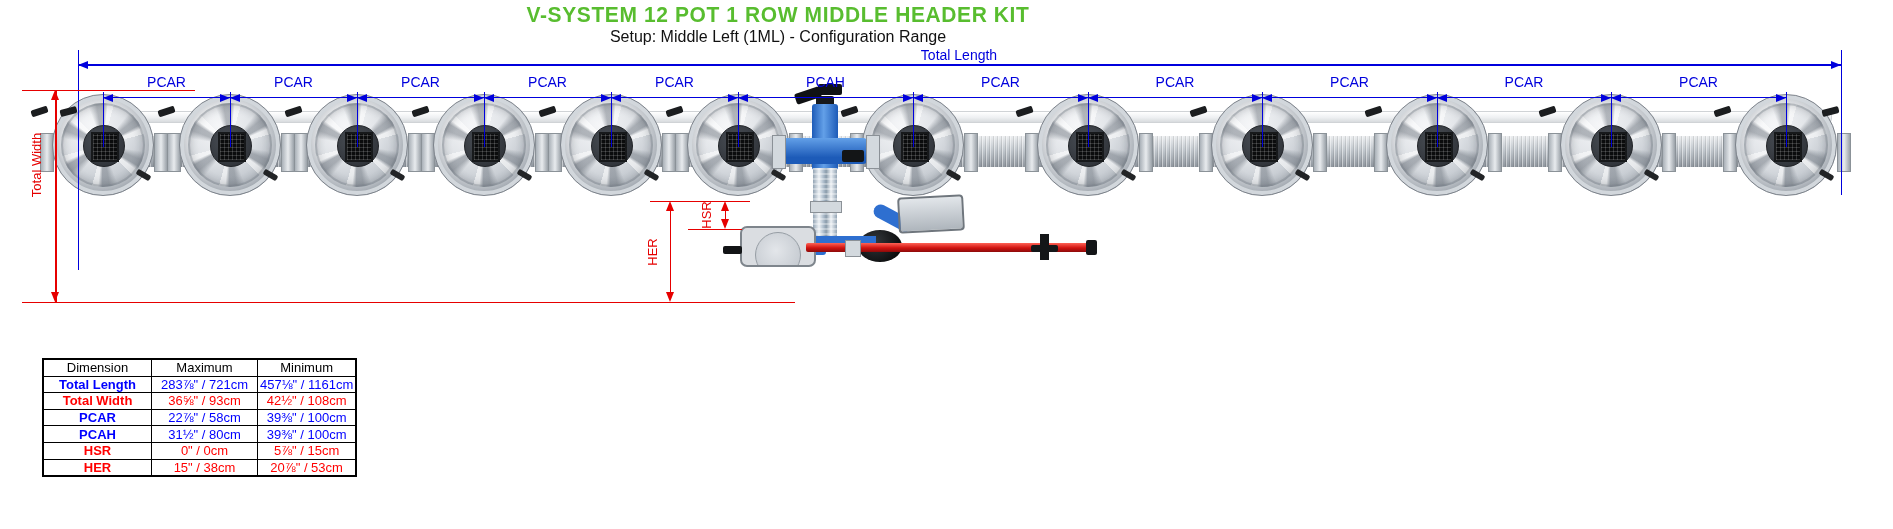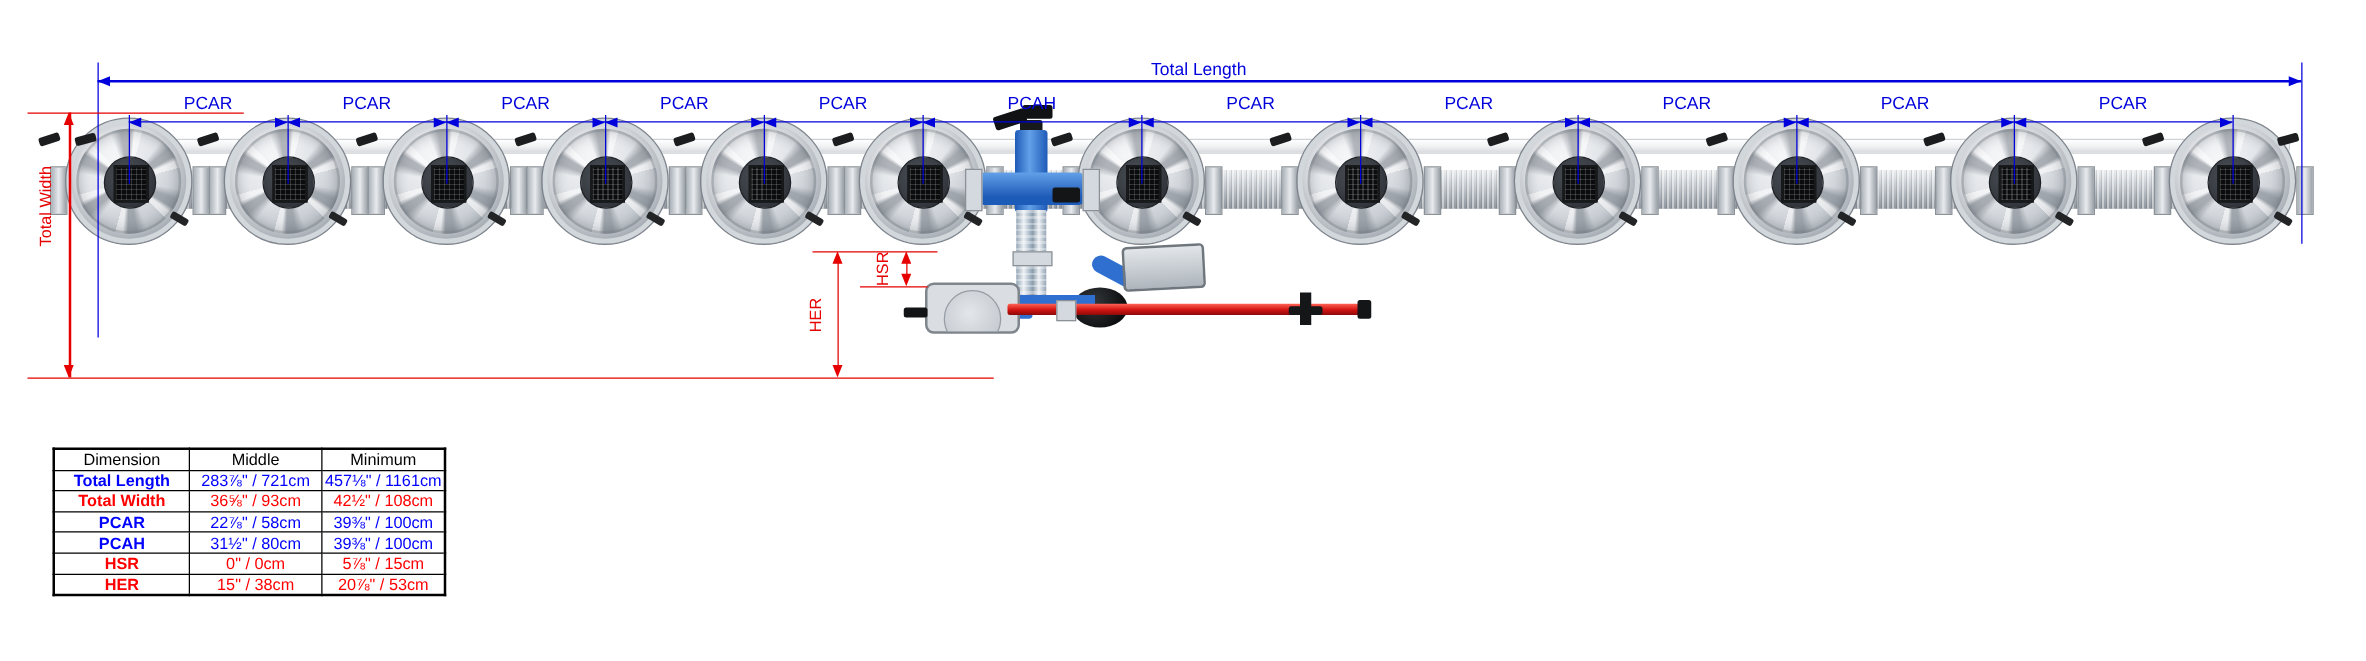--- a/index.html
+++ b/index.html
@@ -87,20 +87,24 @@
         font-weight:normal;overflow:hidden;white-space:nowrap;}
   .dimtable{border:2px solid #000;}
   .dimtable .c0{width:103px;} .dimtable .c1{width:101px;} .dimtable .c2{width:91px;}
   .dimtable td.dimname{font-weight:bold;}
 </style>
 </head>
 <body>
 
 <div class="stage">
 
+  <div class="titlebar">
+    <div class="title">V-SYSTEM 12 POT 1 ROW MIDDLE HEADER KIT</div>
+    <div class="subtitle">Setup: Middle Left (1ML) - Configuration Range</div>
+  </div>
 
   <div class="tube"></div>
   <div class="pipeband"></div>
 
   <div id="pots">
       <div class="collar" style="left: 40px;"></div>
       <div class="collar" style="left: 154px;"></div>
       <div class="pot" style="left: 52px;">
         <div class="pot-body"></div>
         <div class="pot-swirl"></div>
@@ -340,21 +344,21 @@
 
   <div class="lbl" id="lbl-total-length" style="left: 959px; top: 47px; color: rgb(0, 0, 221);">Total Length</div>
   <div class="lbl rot" id="lbl-total-width" style="left: 36px; top: 165px; color: rgb(230, 0, 0);">Total Width</div>
   <div class="lbl rot" id="lbl-hsr" style="left: 706px; top: 215px; color: rgb(230, 0, 0);">HSR</div>
   <div class="lbl rot" id="lbl-her" style="left: 652px; top: 252px; color: rgb(230, 0, 0);">HER</div>
 
   <table class="dimtable" id="dim-table">
     <thead>
         <tr>
           <th class="c0">Dimension</th>
-          <th class="c1">Middle</th>
+          <th class="c1">Maximum</th>
           <th class="c2">Minimum</th>
         </tr>
       </thead>
     <tbody>
         <tr>
           <td class="dimname c0" style="color: rgb(0, 0, 255);">Total Length</td>
           <td class="c1" style="color: rgb(0, 0, 255);">283⅞" / 721cm</td>
           <td class="c2" style="color: rgb(0, 0, 255);">457⅛" / 1161cm</td>
         </tr>
         <tr>

